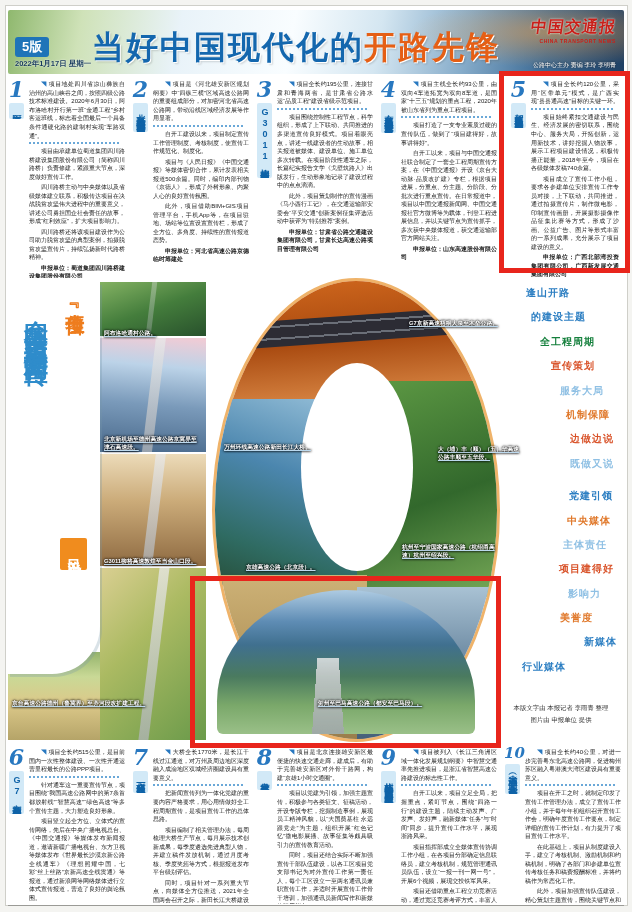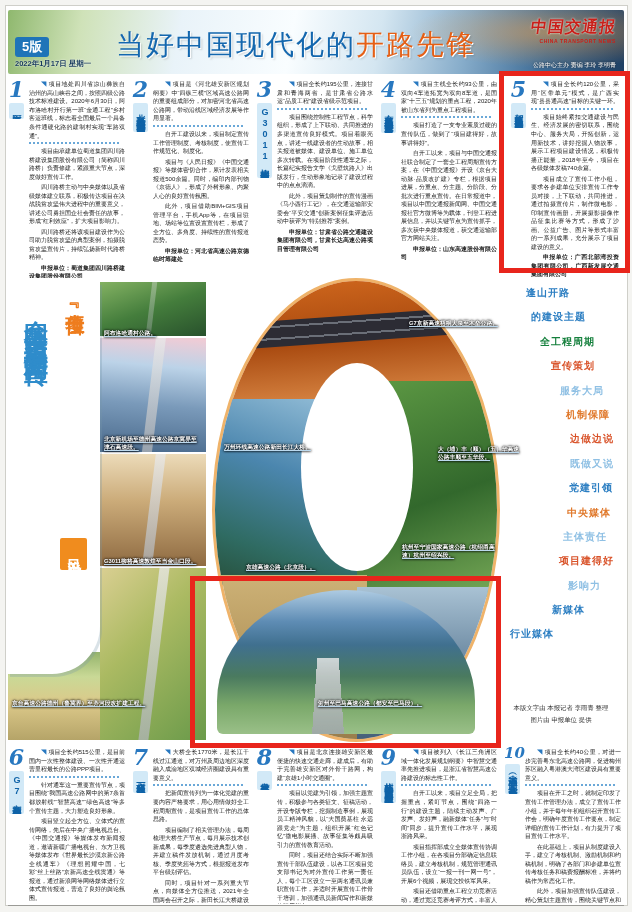--- a/index.html
+++ b/index.html
@@ -7,21 +7,21 @@
   #sheet{position:absolute;left:5px;top:5px;width:621px;height:899px;background:#ffffff;border:1px solid #cfcfc9;}
 
   
   #masthead{position:absolute;left:8px;top:10px;width:616px;height:64px;overflow:hidden;border-radius:2px;
     background:linear-gradient(100deg,#8fb86e 0%,#cfe2b8 12%,#e9f3f9 28%,#f9fdff 46%,#d4e6f1 60%,#86accA 74%,#3d6b95 87%,#1e3f63 100%);}
   #masthead::after{content:"";position:absolute;right:0;top:0;width:240px;height:100%;
     background:radial-gradient(ellipse at 70% 35%,rgba(242,158,66,.55),rgba(242,158,66,0) 60%);}
   #edition-box{position:absolute;left:7px;top:27px;background:#1f74b8;color:#fff;font-weight:bold;font-size:13px;padding:1px 7px;border-radius:3px;z-index:2;}
   #edition-date{position:absolute;left:7px;top:49px;font-size:7.5px;font-weight:bold;color:#16395c;text-shadow:0 0 2px #fff;z-index:2;}
   #masthead-title{position:absolute;left:70px;right:110px;top:16px;text-align:center;white-space:nowrap;z-index:2;}
-  #masthead-title span{font-size:28px;font-weight:400;letter-spacing:2px;text-shadow:1px 1px 0 #fff,2px 2px 2px rgba(0,0,0,.15);}
+  #masthead-title span{font-size:32px;font-weight:700;letter-spacing:2px;text-shadow:1px 1px 0 #fff,2px 2px 2px rgba(0,0,0,.15);}
   .t-blue{color:#1467ae;} .t-orange{color:#e55f15;}
   #logo{position:absolute;right:8px;top:7px;text-align:right;z-index:3;}
   #logo .logo-cn{font-size:16px;font-weight:900;color:#c9201a;transform:skewX(-8deg);display:inline-block;letter-spacing:1px;text-shadow:0 0 2px #fff;}
   #logo .logo-en{font-size:5px;color:#c9201a;letter-spacing:.6px;font-weight:bold;}
   #masthead-credit{position:absolute;right:8px;bottom:4px;font-size:6px;color:#fff;text-shadow:0 0 2px #222;z-index:3;}
 
   
   .artrow{position:absolute;left:8px;width:616px;}
   #row-top{top:78px;height:200px;}
   #row-bottom{top:746px;height:158px;}
@@ -278,27 +278,28 @@
 
   <div id="keywords">
       <div class="kw" style="padding-left: 24px; color: rgb(43, 126, 194);">逢山开路</div>
       <div class="kw" style="padding-left: 29px; color: rgb(43, 126, 194);">的建设主题</div>
       <div class="kw" style="padding-left: 38px; color: #15803d;">全工程周期</div>
       <div class="kw" style="padding-left: 49px; color: rgb(217, 83, 42);">宣传策划</div>
       <div class="kw" style="padding-left: 58px; color: rgb(143, 192, 228);">服务大局</div>
       <div class="kw" style="padding-left: 64px; color: rgb(224, 120, 42);">机制保障</div>
       <div class="kw" style="padding-left: 68px; color: rgb(217, 83, 42); font-family: Liberation Serif, serif;">边做边说</div>
       <div class="kw" style="padding-left: 68px; color: rgb(143, 192, 228);">既做又说</div>
-      <div class="kw" style="padding-left: 67px; color: rgb(43, 126, 194);">党建引领</div>
+      <div class="kw" style="padding-left: 67px; color: rgb(43, 126, 194); margin-top: 8px;">党建引领</div>
       <div class="kw" style="padding-left: 65px; color: rgb(224, 120, 42);">中央媒体</div>
       <div class="kw" style="padding-left: 61px; color: rgb(143, 192, 228);">主体责任</div>
       <div class="kw" style="padding-left: 57px; color: rgb(217, 83, 42);">项目建得好</div>
       <div class="kw" style="padding-left: 66px; color: rgb(143, 192, 228);">影响力</div>
-      <div class="kw" style="padding-left: 50px; color: rgb(43, 126, 194);">新媒体</div>
-      <div class="kw" style="padding-left: 8px; color: rgb(43, 126, 194);">行业媒体</div>
+      <div class="kw" style="padding-left: 58px; color: rgb(224, 120, 42);">美誉度</div>
+      <div class="kw" style="padding-left: 50px; color: rgb(43, 126, 194); margin-left: 32px;">新媒体</div>
+      <div class="kw" style="padding-left: 20px; color: rgb(43, 126, 194);">行业媒体</div>
     </div>
 
   <div id="credits">
     <div>本版文字由 本报记者 李雨青 整理</div>
     <div>图片由 申报单位 提供</div>
   </div>
 
   <div id="captions">
       <div class="cap" style="left: 104px; top: 330px; width: 98px; text-align: left;">阿布洛哈通村公路。</div>
       <div class="cap" style="left: 104px; top: 436px; width: 98px; text-align: left;">北京新机场至德州高速公路京冀界至津石高速段。</div>

